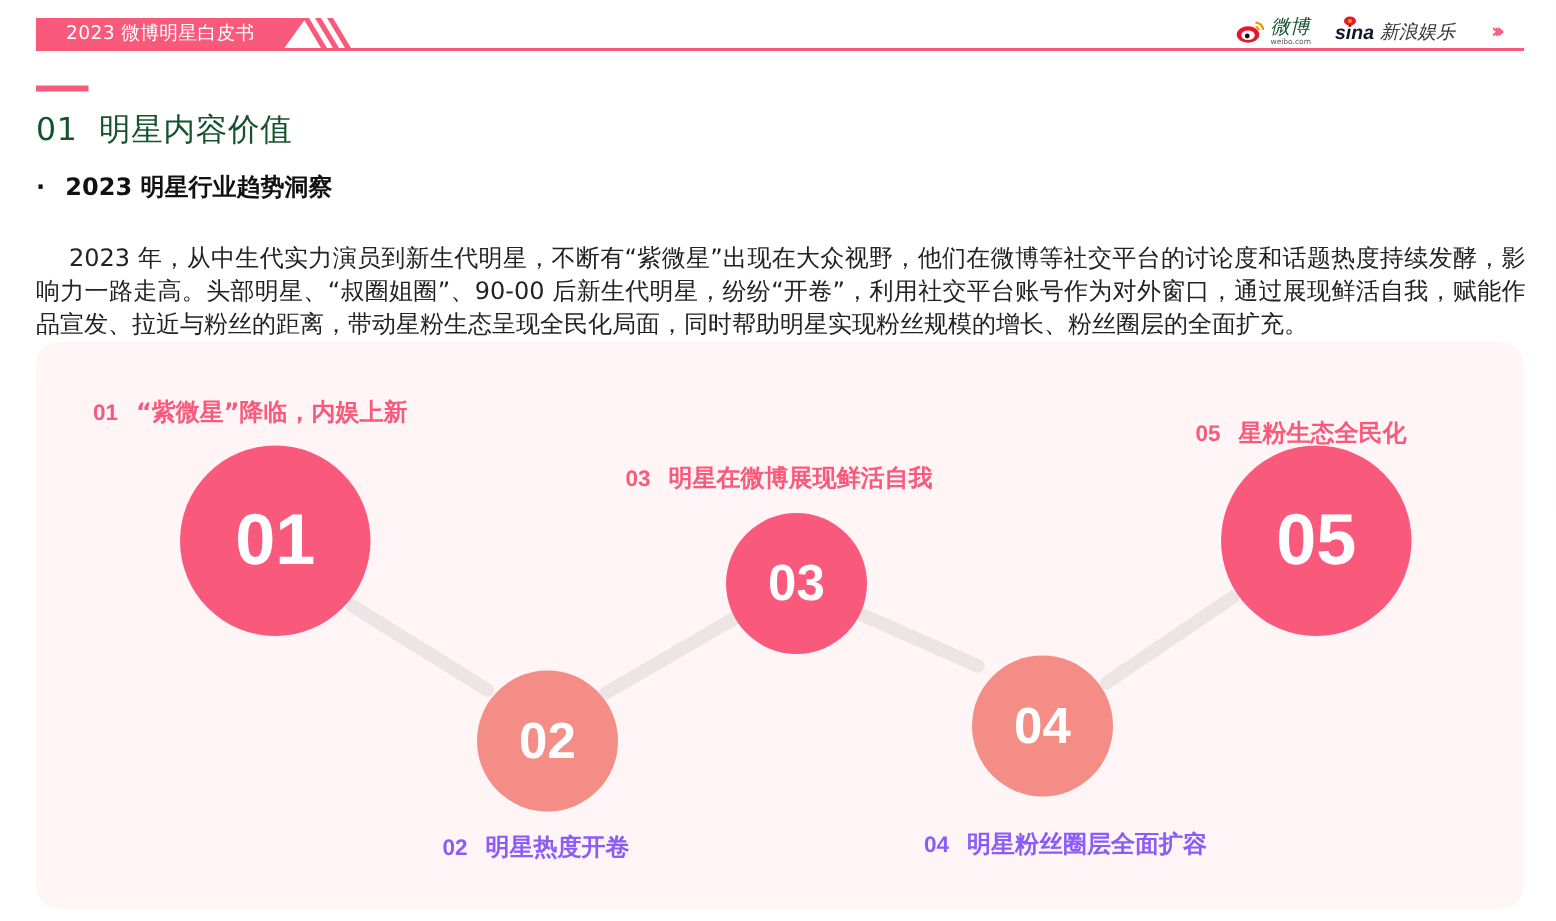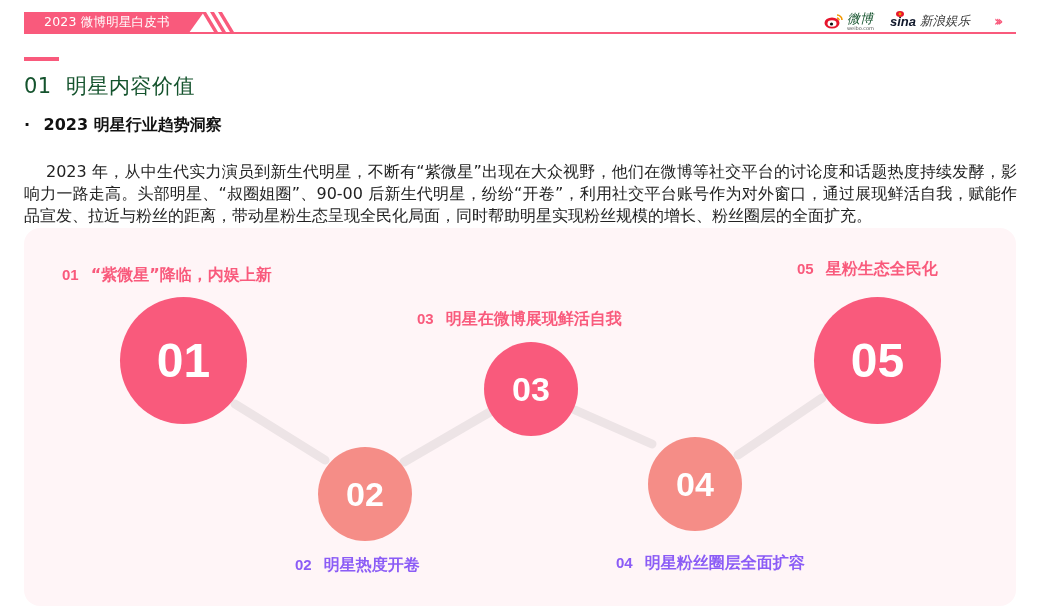--- a/index.html
+++ b/index.html
@@ -117,16 +117,16 @@
 <div class="label l-pink" style="left:417px; top:309px;">
   <span class="num">03</span><span>明星在微博展现鲜活自我</span>
 </div>
 <div class="circle c-mid c-pink" style="left:484px; top:342px;">03</div>
 
 <div class="circle c-mid c-salmon" style="left:648px; top:437px;">04</div>
 <div class="label l-salmon" style="left:576px; top:553px;margin-left:40px;">
   <span class="num">04</span><span>明星粉丝圈层全面扩容</span>
 </div>
 
-<div class="label l-pink" style="left:797px; top:259px;">
+<div class="label l-pink" style="left:797px; top:279px;">
   <span class="num">05</span><span>星粉生态全民化</span>
 </div>
 <div class="circle c-big c-pink" style="left:814px; top:297px;">05</div>
 
 </body></html>

